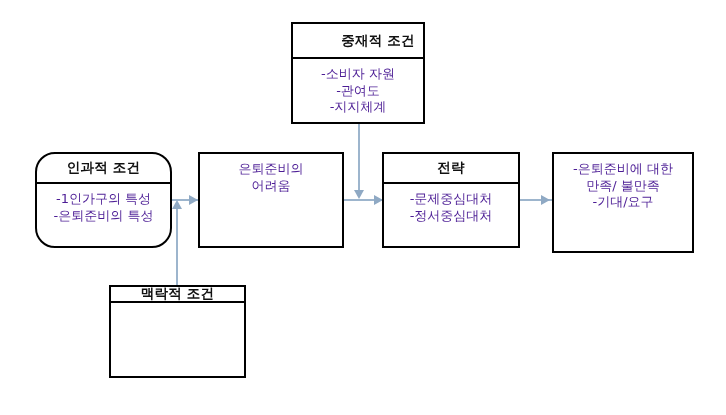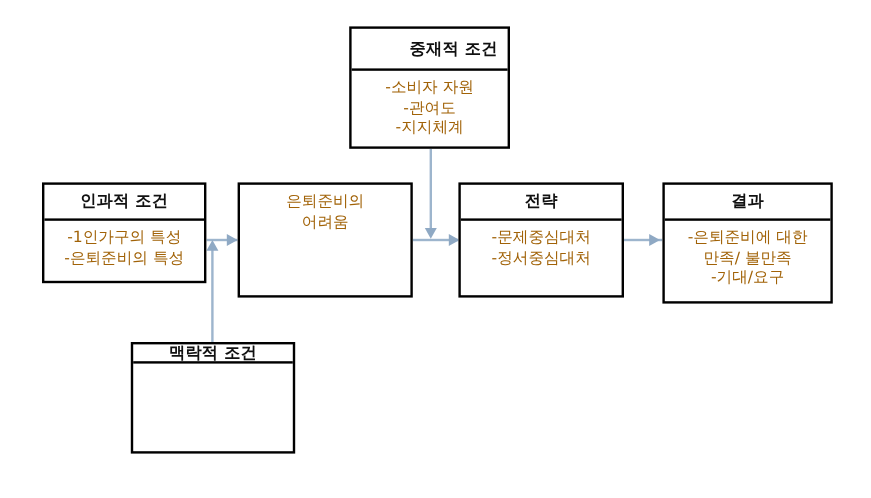--- a/index.html
+++ b/index.html
@@ -43,21 +43,21 @@
     flex: 0 0 auto;
   }
   .node-body {
     box-sizing: border-box;
     flex: 1 1 auto;
     display: flex;
     flex-direction: column;
     align-items: center;
     justify-content: flex-start;
     font-size: 13px;
-    color: #a16207;
+    color: #4c1d95;
     line-height: 1.28;
     padding-top: 7px;
     white-space: pre;
   }
   .node-body .line {
     display: block;
   }
 
   
   .conn {
@@ -112,21 +112,21 @@
 
   <div class="node" style="left:291px; top:22px; width:134px; height:102px;">
     <div class="node-header" style="height:35px;padding-left:44px;">중재적 조건</div>
     <div class="node-body">
       <span class="line">-소비자 자원</span>
       <span class="line">-관여도</span>
       <span class="line">-지지체계</span>
     </div>
   </div>
 
-  <div class="node" style="left:35px; top:152px; width:137px; height:84px;">
+  <div class="node" style="left:35px; top:152px; width:137px; height:96px;border-radius:20px;">
     <div class="node-header" style="height:30px;">인과적 조건</div>
     <div class="node-body">
       <span class="line">-1인가구의 특성</span>
       <span class="line">-은퇴준비의 특성</span>
     </div>
   </div>
 
   <div class="node" style="left:198px; top:152px; width:146px; height:96px;">
     <div class="node-body">
       <span class="line">은퇴준비의</span>
@@ -136,21 +136,20 @@
 
   <div class="node" style="left:382px; top:152px; width:138px; height:96px;">
     <div class="node-header" style="height:30px;">전략</div>
     <div class="node-body">
       <span class="line">-문제중심대처</span>
       <span class="line">-정서중심대처</span>
     </div>
   </div>
 
   <div class="node" style="left:552px; top:152px; width:142px; height:101px;">
-    <div class="node-header" style="height:30px;">결과</div>
     <div class="node-body">
       <span class="line">-은퇴준비에 대한</span>
       <span class="line">만족/ 불만족</span>
       <span class="line">-기대/요구</span>
     </div>
   </div>
 
   <div class="node" style="left:109px; top:285px; width:137px; height:93px;">
     <div class="node-header" style="height:16px;">맥락적 조건</div>
   </div>

